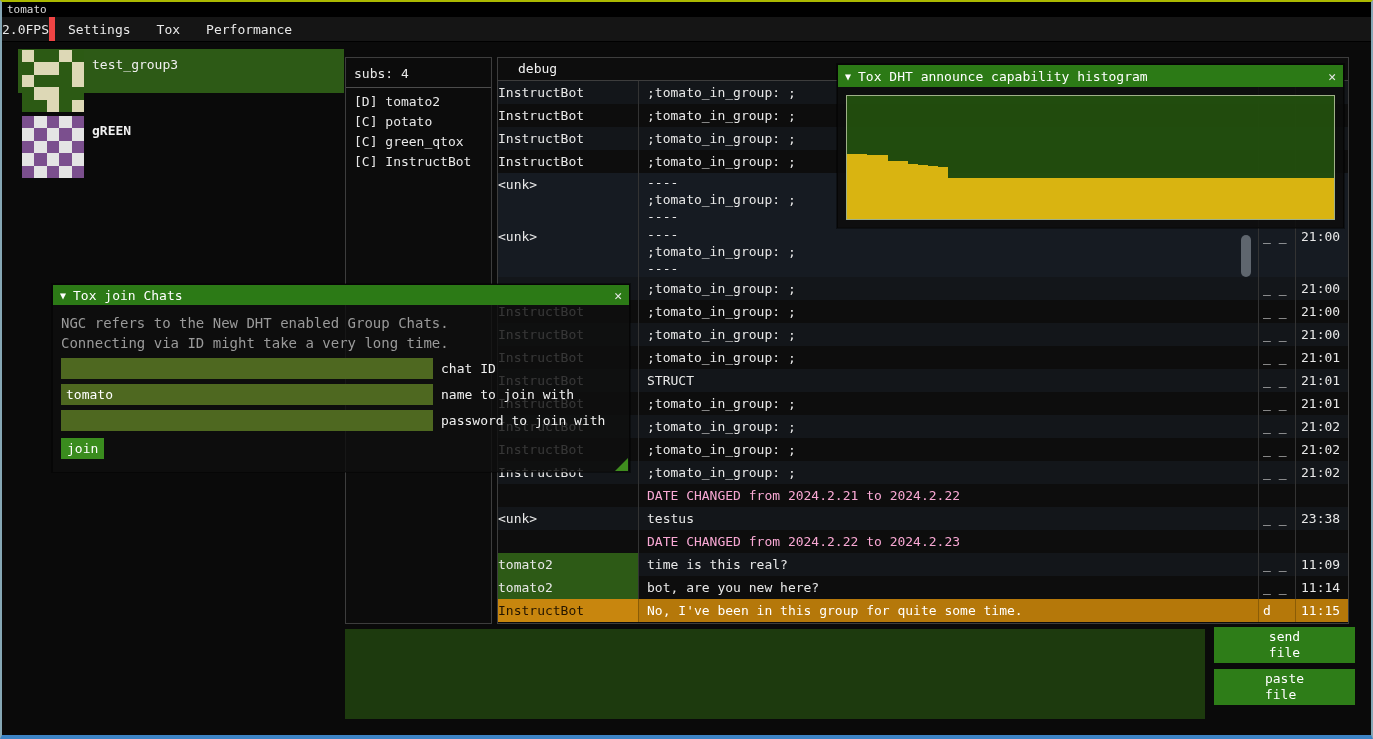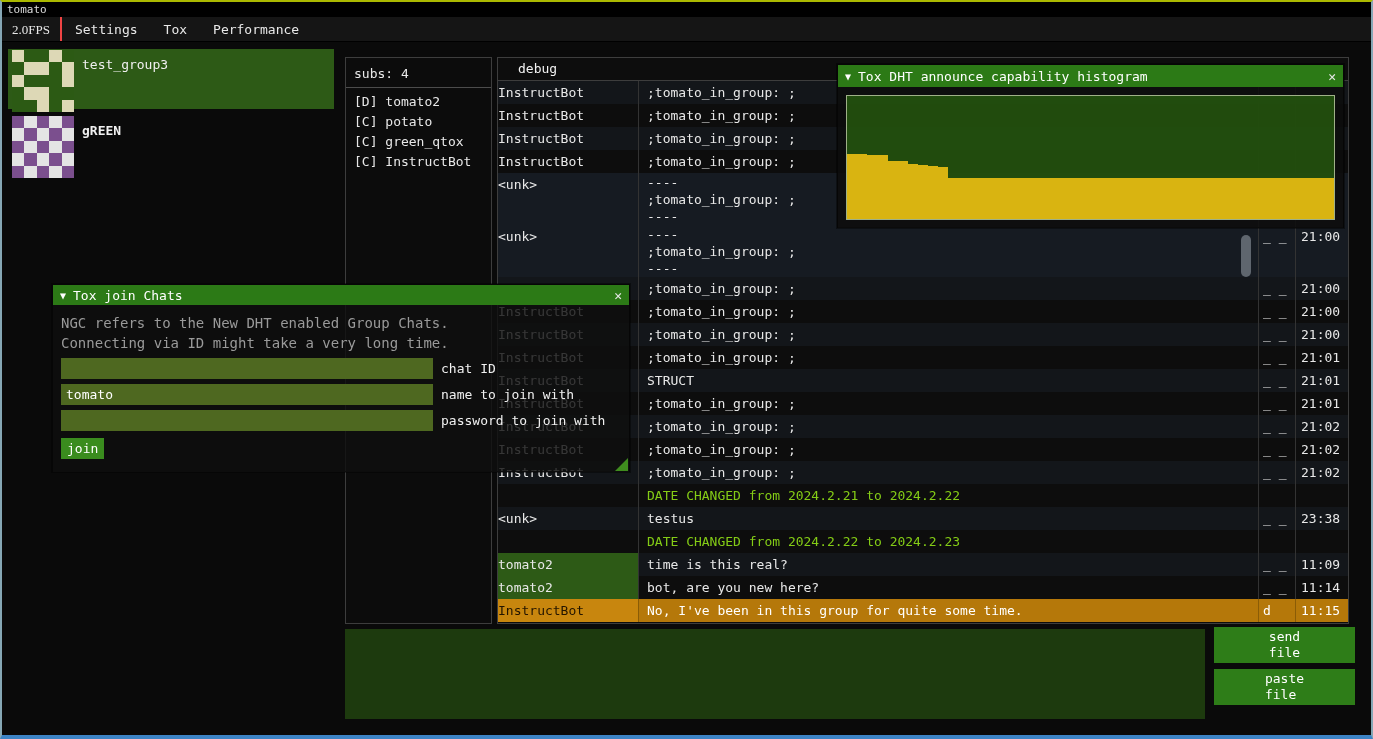--- a/index.html
+++ b/index.html
@@ -8,25 +8,25 @@
     position:relative; width:1373px; height:739px; overflow:hidden;
     background:#0a0a0a; color:#e8e8e8;
     font-family:"DejaVu Sans Mono","Liberation Mono",monospace;
     border-top:2px solid #aab800; border-left:2px solid #86a7b5;
     border-right:2px solid #86a7b5; border-bottom:4px solid #3d84c6;
   }
   .titlebar { position:absolute; top:0; left:0; right:0; height:15px; background:#000;
     font-size:11px; line-height:15px; padding-left:5px; color:#dcdcdc; }
   .menubar { position:absolute; top:15px; left:0; right:0; height:25px; background:#151515;
     display:flex; align-items:stretch; font-size:13px; border-bottom:1px solid #000; }
-  .fps { padding:0 10px; line-height:25px; border-right:2px solid #ef4444;font-family:Liberation Serif, serif; }
+  .fps { padding:0 0; line-height:25px; border-right:6px solid #ef4444; }
   .menu-item { padding:0 13px; line-height:25px; cursor:default; }
 
   
-  .group-row { position:absolute; left:6px; width:326px; height:60px; }
+  .group-row { position:absolute; left:16px; width:326px; height:44px; }
   #group-0 { top:47px; background:#2d5a16; }
   #group-1 { top:113px; background:transparent;font-weight:bold; }
   .avatar { position:absolute; left:4px; top:1px; width:62px; height:62px; display:grid; }
   .group-label { position:absolute; left:74px; top:8px; font-size:13px; color:#f0f0f0; }
 
   
   .subs-panel { position:absolute; left:343px; top:55px; width:147px; height:567px;
     border:1px solid #3d3d3d; background:#0c0c0c; font-size:13px; }
   .subs-header { padding:8px 8px 6px; }
   .subs-sep { height:1px; background:#4c4c4c; }
@@ -40,21 +40,21 @@
   .chat-rows { position:absolute; top:23px; left:0; right:0; bottom:0; overflow:hidden; }
   .chat-row { display:grid; grid-template-columns:140px 1fr 37px 53px; min-height:23px; }
   .chat-row:nth-child(odd):not(.unk):not(.highlight) { background:#13161a; }
   .chat-row.unk { background:#161b22; height:52px; }
   .cell { line-height:23px; white-space:pre-line; overflow:hidden; }
   .cell.name { padding-left:0; }
   .cell.msg { padding-left:8px; border-left:1px solid #333; }
   .cell.flags { border-left:1px solid #333; padding-left:4px; }
   .cell.time { border-left:1px solid #333; padding-left:5px; }
   .chat-row.unk .msg { line-height:17px; padding-top:1px; }
-  .chat-row.date .msg { color:#84cc16; }
+  .chat-row.date .msg { color:#f9a8d4; }
   .chat-row.self .name { background:#2d5a16; }
   .chat-row.highlight { background:#b5780a; color:#ffffff; }
   .chat-row.highlight .name { background:#c8860e; color:#241500; }
   .chat-row.highlight .msg, .chat-row.highlight .flags, .chat-row.highlight .time { border-left-color:#8a5c06; }
   .scroll-thumb { position:absolute; left:743px; top:177px; width:10px; height:42px;
     background:#5f666e; border-radius:5px; }
 
   
   .float-win { position:absolute; border:1px solid #060606; box-shadow:0 0 0 1px rgba(0,0,0,.4); }
   .win-titlebar { background:#2c7a16; color:#fff; display:flex; align-items:center;

